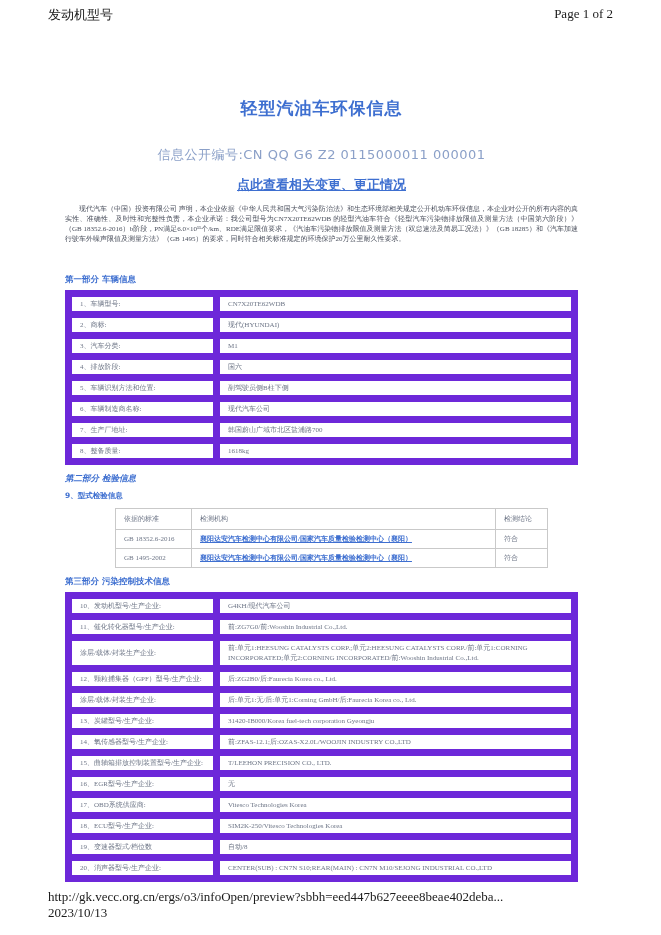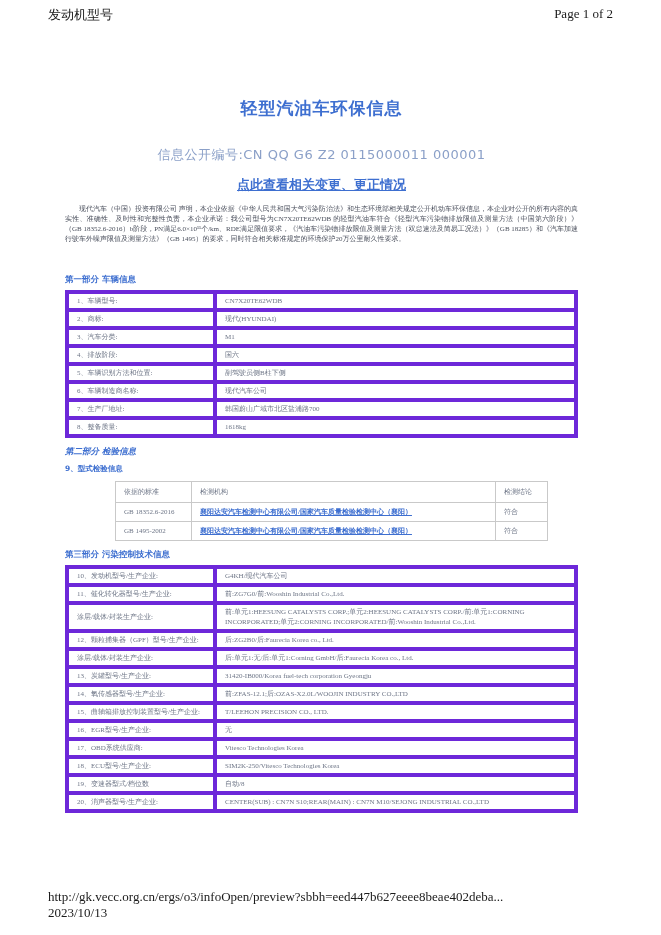--- a/index.html
+++ b/index.html
@@ -35,21 +35,21 @@
   .sec-h { margin:0; font-size:8.5px; font-weight:bold; color:#3e6fd0; }
   .sec-h.s1 { margin-top:30px; }
   .sec-h.s2 { margin-top:8px;font-style:italic; }
   .sec-h.s3 { margin-top:8px; }
   .sub-h { margin:6px 0 0 0; font-size:7.5px; font-weight:bold; color:#3e6fd0; }
   table.info {
     margin-top:4px; width:100%; border-collapse:collapse;
     font-family:"Liberation Serif", serif;
   }
   table.info td {
-    border:4px solid #6d28d9; font-size:7px; color:#6e7687;
+    border:7px solid #6d28d9; font-size:7px; color:#6e7687;
     padding:2px 8px; height:18px; vertical-align:middle;
     word-break:break-word;
   }
   table.info td.lbl { width:148px; }
   table.nested {
     margin:7px 0 0 50px; width:433px; border-collapse:collapse;
     font-family:"Liberation Serif", serif;
   }
   table.nested td, table.nested th {
     border:1px solid #c9c9c9; font-size:7px; color:#6e7687;

